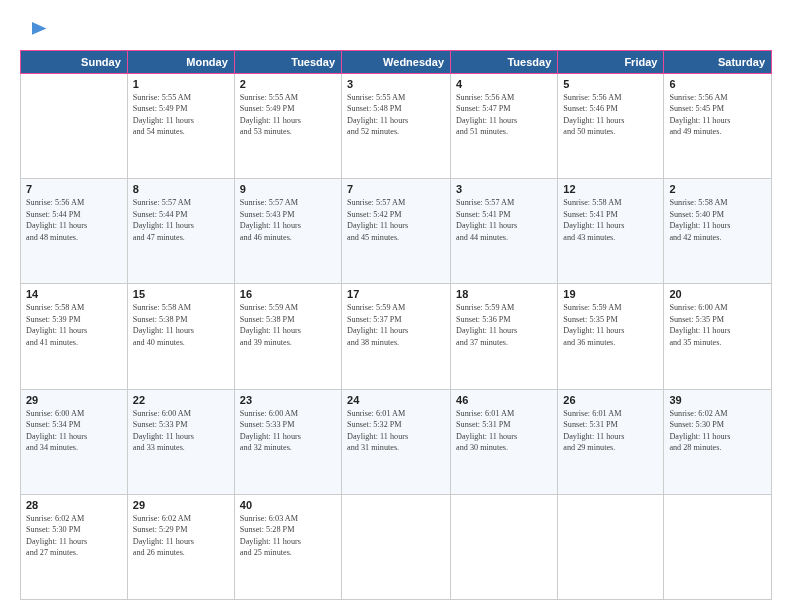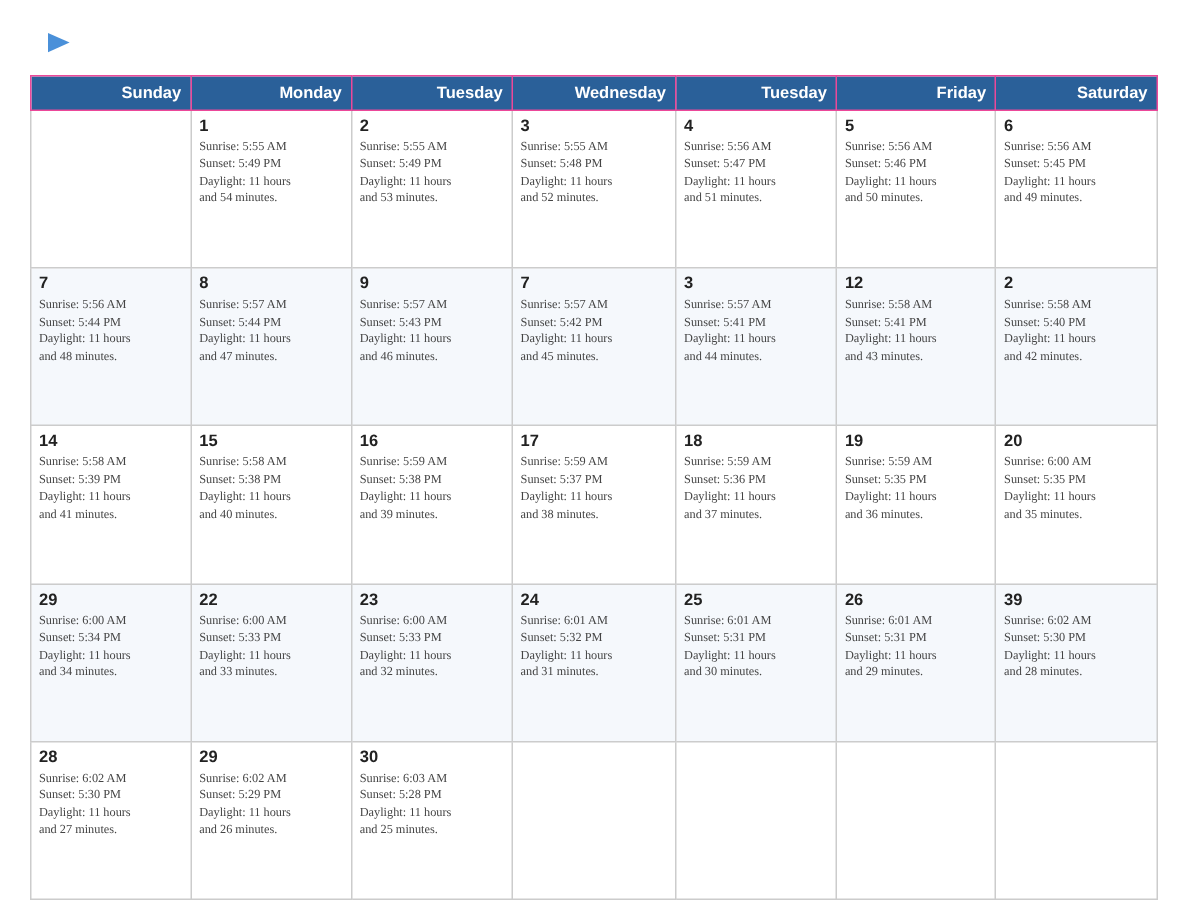--- a/index.html
+++ b/index.html
@@ -230,21 +230,21 @@
           </td>
           <td>
             <span class="day-num">23</span>
             <div class="day-info">Sunrise: 6:00 AM<br>Sunset: 5:33 PM<br>Daylight: 11 hours<br>and 32 minutes.</div>
           </td>
           <td>
             <span class="day-num">24</span>
             <div class="day-info">Sunrise: 6:01 AM<br>Sunset: 5:32 PM<br>Daylight: 11 hours<br>and 31 minutes.</div>
           </td>
           <td>
-            <span class="day-num">25</span>
+            <span class="day-num">46</span>
             <div class="day-info">Sunrise: 6:01 AM<br>Sunset: 5:31 PM<br>Daylight: 11 hours<br>and 30 minutes.</div>
           </td>
           <td>
             <span class="day-num">26</span>
             <div class="day-info">Sunrise: 6:01 AM<br>Sunset: 5:31 PM<br>Daylight: 11 hours<br>and 29 minutes.</div>
           </td>
           <td>
             <span class="day-num">39</span>
             <div class="day-info">Sunrise: 6:02 AM<br>Sunset: 5:30 PM<br>Daylight: 11 hours<br>and 28 minutes.</div>
           </td>
@@ -252,21 +252,21 @@
         <tr>
           <td>
             <span class="day-num">28</span>
             <div class="day-info">Sunrise: 6:02 AM<br>Sunset: 5:30 PM<br>Daylight: 11 hours<br>and 27 minutes.</div>
           </td>
           <td>
             <span class="day-num">29</span>
             <div class="day-info">Sunrise: 6:02 AM<br>Sunset: 5:29 PM<br>Daylight: 11 hours<br>and 26 minutes.</div>
           </td>
           <td>
-            <span class="day-num">30</span>
+            <span class="day-num">40</span>
             <div class="day-info">Sunrise: 6:03 AM<br>Sunset: 5:28 PM<br>Daylight: 11 hours<br>and 25 minutes.</div>
           </td>
           <td></td>
           <td></td>
           <td></td>
           <td></td>
         </tr>
       </tbody>
   </table>
 </div>

